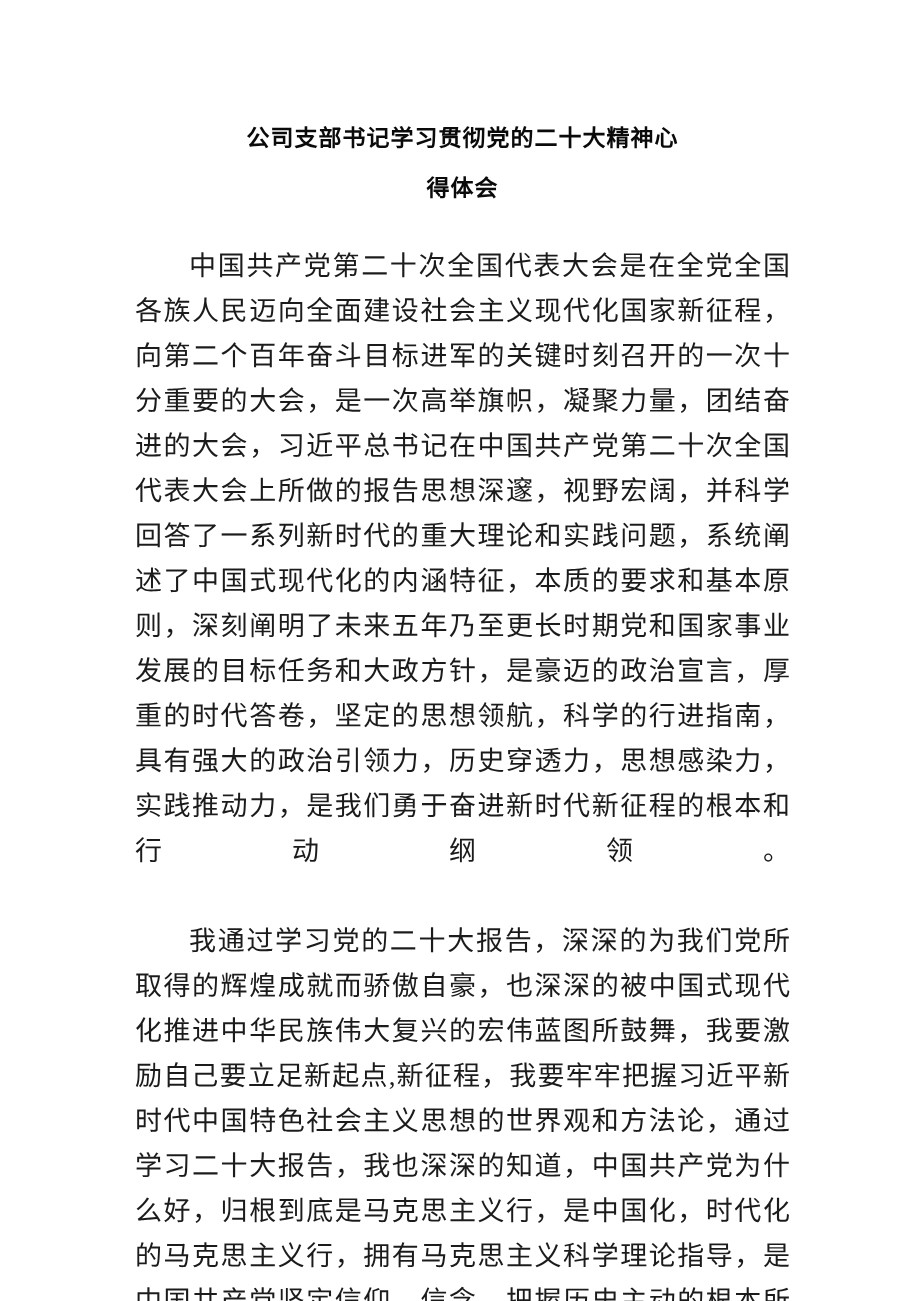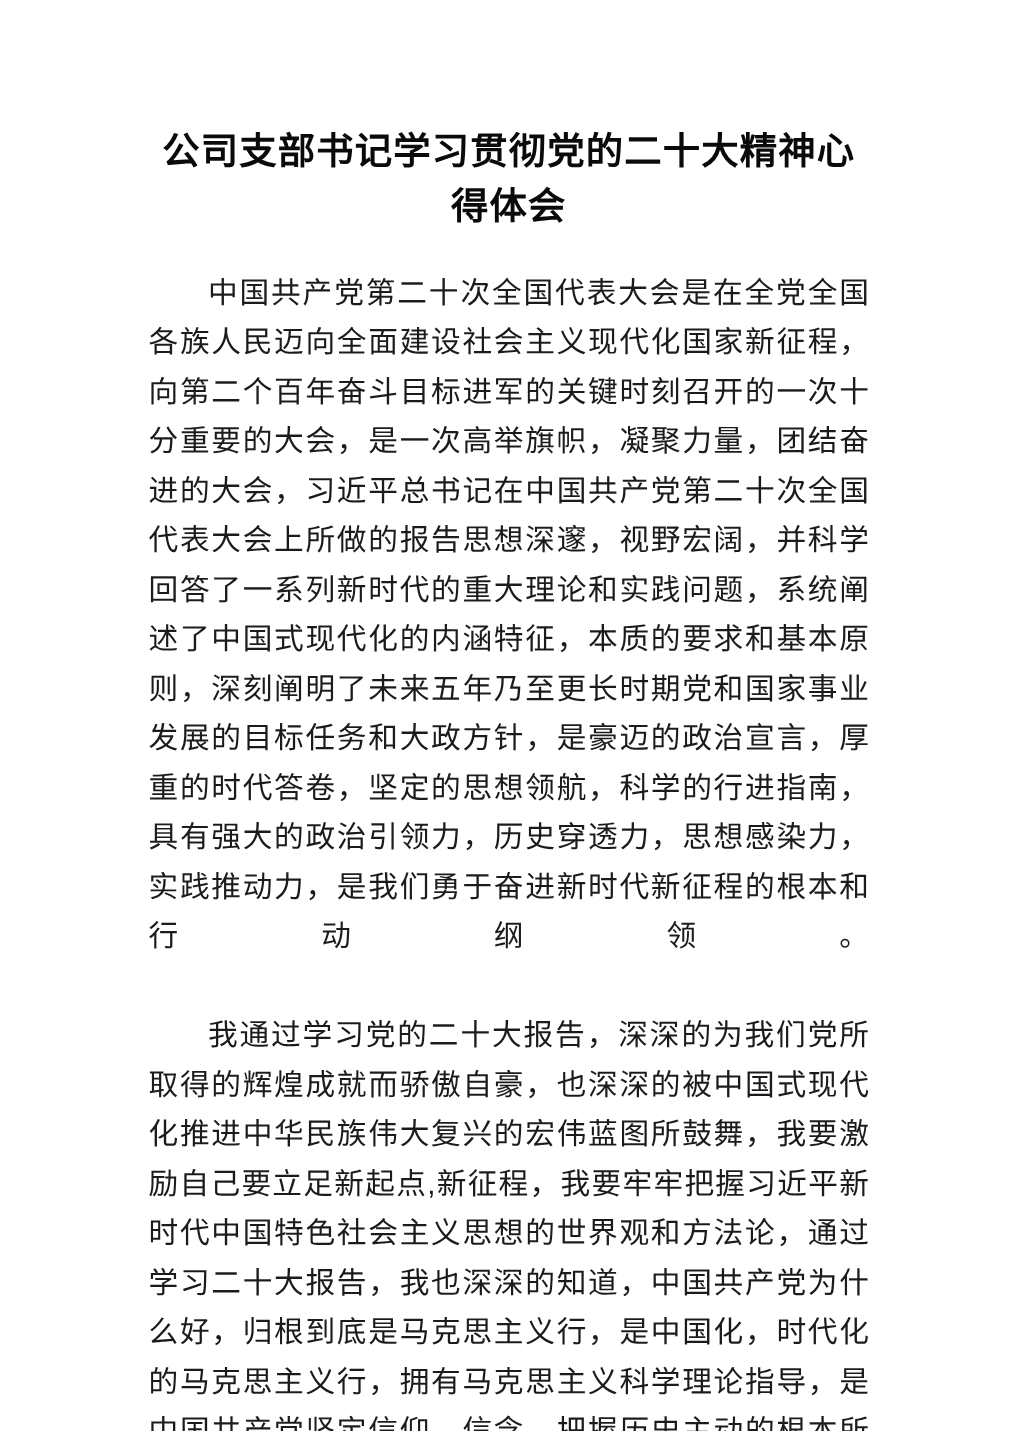--- a/index.html
+++ b/index.html
@@ -21,37 +21,37 @@
 
   
   .doc-title {
     position: absolute;
     left: 135px;
     top: 113px;
     width: 655px;
     text-align: center;
     font-family: "DejaVu Sans", "Liberation Sans", sans-serif;
     font-weight: 700;
-    font-size: 34px;
+    font-size: 23px;
     line-height: 50px;
     letter-spacing: 1px;
     color: #0a0a0a;
     white-space: pre-line;
   }
 
   
   .body-block {
     position: absolute;
     left: 135px;
     top: 244px;
     width: 656px;
   }
 
   .para {
-    font-family: Liberation Sans, sans-serif;
+    font-family: Liberation Serif, serif;
     font-size: 27px;
     line-height: 45px;
     color: #1b1b1b;
     margin: 0;
     text-align: justify;
     text-justify: inter-character;
     text-indent: 2em;
     letter-spacing: 0.04em;
     font-weight: 400;
     -webkit-font-smoothing: antialiased;

